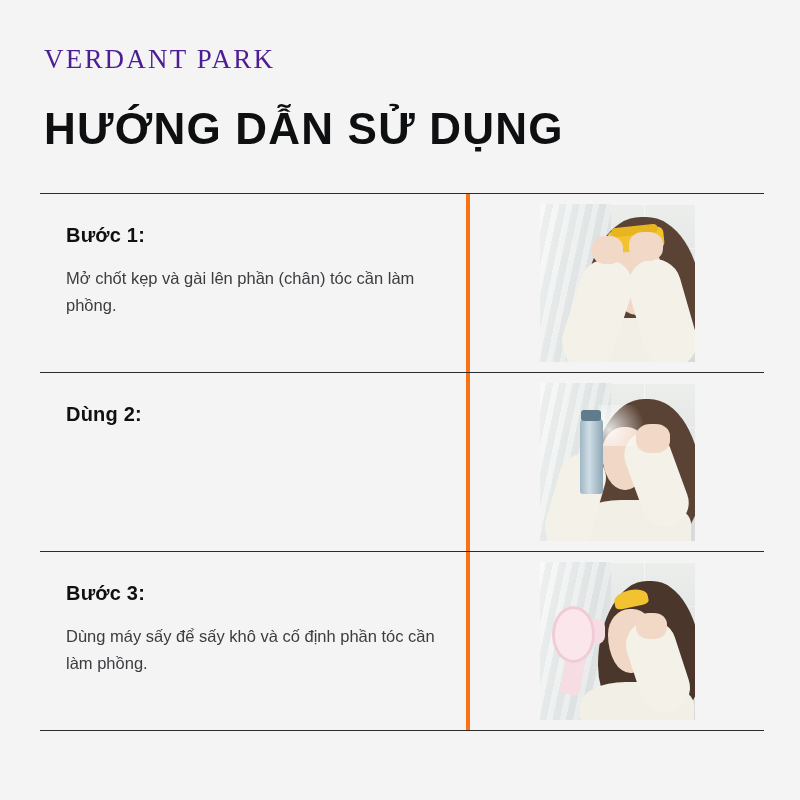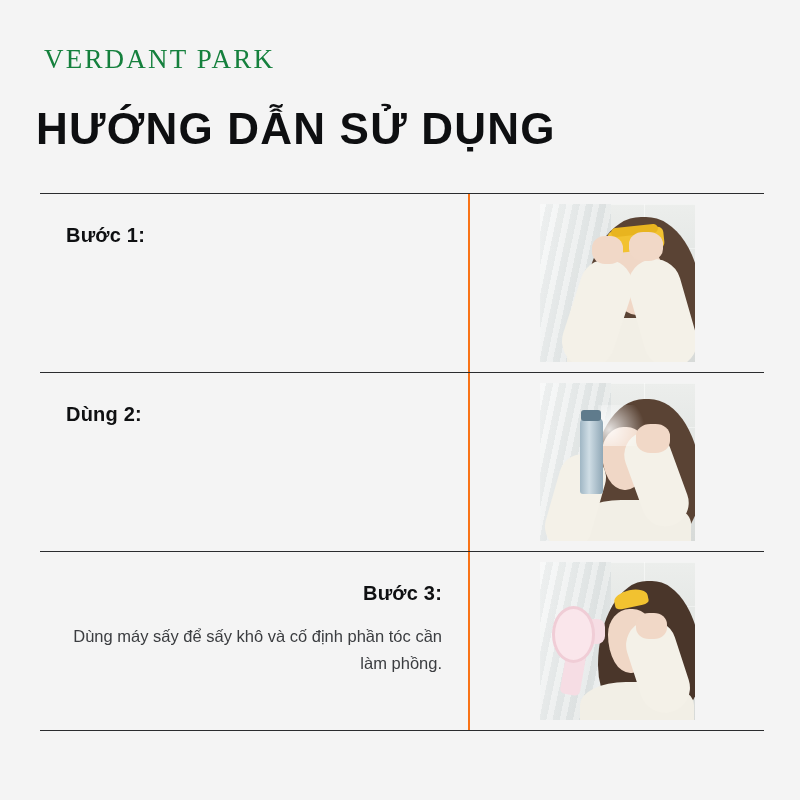--- a/index.html
+++ b/index.html
@@ -23,27 +23,27 @@
   }
 
   .brand {
     position: absolute;
     left: 44px;
     top: 44px;
     font-family: "Liberation Serif", serif;
     font-size: 27px;
     letter-spacing: 2.2px;
     font-weight: 400;
-    color: #15803d;
+    color: #4c1d95;
     text-align: right;
   }
 
   .headline {
     position: absolute;
-    left: 36px;
+    left: 44px;
     top: 104px;
     font-family: "Liberation Sans", sans-serif;
     font-size: 44px;
     font-weight: 700;
     letter-spacing: 1.2px;
     color: #0e0f11;
     white-space: nowrap;
   }
 
   .table {
@@ -56,28 +56,27 @@
   }
 
   .row {
     display: flex;
     align-items: stretch;
     height: 178px;
     border-bottom: 1px solid #2b2c2e;
   }
   .row:last-child {
     border-bottom: none;
-    text-align: right;
   }
 
   .cell-text {
     width: 430px;
     box-sizing: border-box;
     padding: 30px 26px 0 26px;
-    border-right: 2px solid #f97316;
+    border-right: 4px solid #f97316;
   }
 
   .step-title {
     font-size: 20px;
     font-weight: 700;
     color: #0f1012;
     margin: 0 0 18px 0;
     letter-spacing: 0.2px;
   }
 
@@ -258,20 +257,21 @@
 <div class="page">
 
   <div class="brand">VERDANT PARK</div>
   <div class="headline">HƯỚNG DẪN SỬ DỤNG</div>
 
   <div class="table">
 
     <div class="row">
       <div class="cell-text">
         <p class="step-title">Bước 1:</p>
+        <p class="step-body">Mở chốt kẹp và gài lên phần (chân) tóc cần làm phồng.</p>
       </div>
       <div class="cell-img">
         <div class="photo">
           <div class="wall"></div>
           <div class="tile-lines"></div>
           <div class="curtain"></div>
           <div class="hair p1-hair"></div>
           <div class="face p1-face"></div>
           <div class="sweater p1-body"></div>
           <div class="arm p1-armL"></div>

